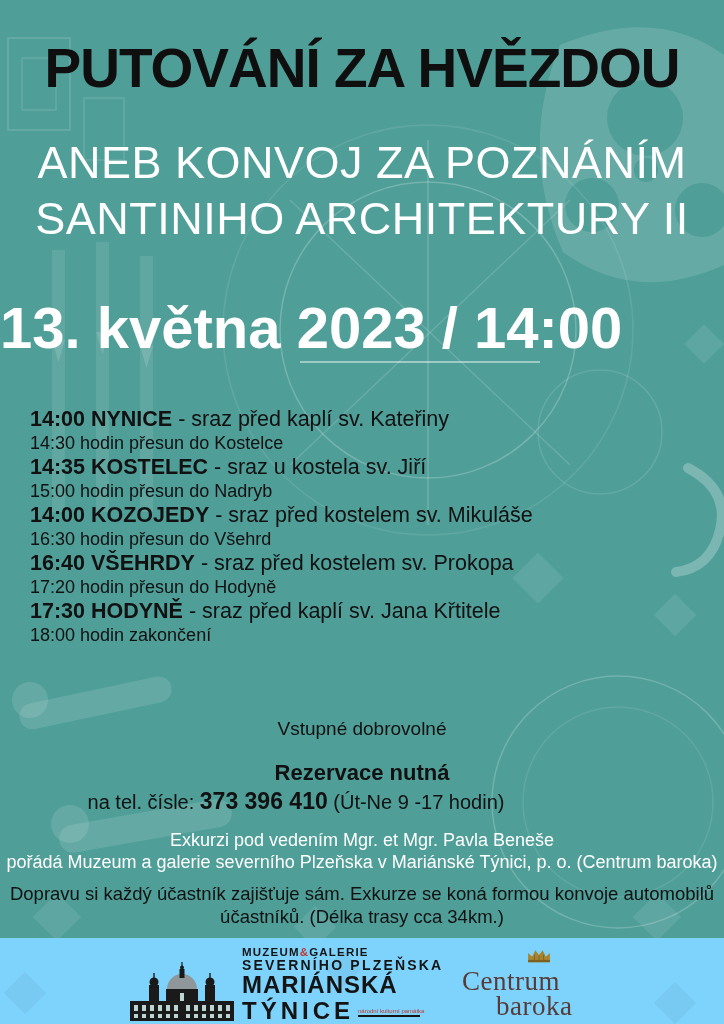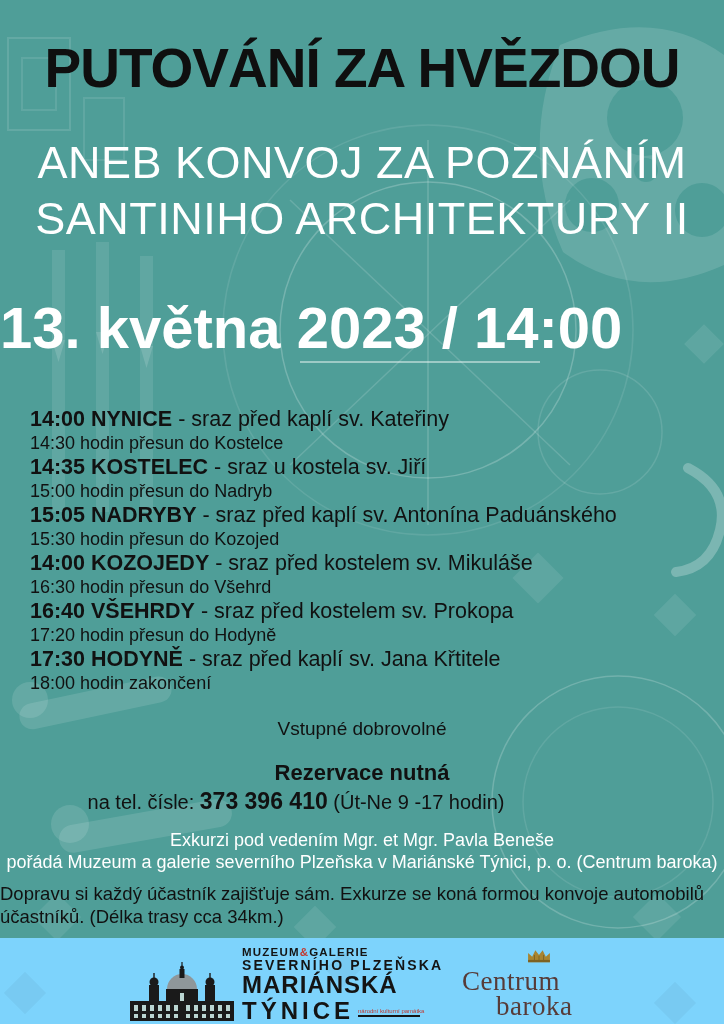--- a/index.html
+++ b/index.html
@@ -42,21 +42,21 @@
   .res-phone-line{
     position:absolute;top:788px;left:0;width:592px;text-align:center;
     font-size:20px;color:#111111;
   }
   .res-phone-line .phone{font-size:23px;font-weight:bold;}
   .organizer{
     position:absolute;top:829px;left:0;width:724px;text-align:center;
     font-size:18px;line-height:22px;color:#ffffff;
   }
   .transport{
-    position:absolute;top:882px;left:0;width:724px;text-align:left;
+    position:absolute;top:882px;left:0;width:724px;text-align:center;
     font-size:18.5px;line-height:23px;color:#111111;
   }
 
   .footer-band{
     position:absolute;left:0;top:938px;width:724px;height:86px;
     background:#7dd3fc;z-index:2;
   }
   .band-deco{position:absolute;top:0;left:0;}
   .museum-logo{position:absolute;left:130px;top:8px;display:flex;align-items:flex-end;}
   .museum-text{margin-left:8px;color:#141414;}
@@ -142,24 +142,20 @@
     <div class="datetime">13. května 2023 / 14:00</div>
 
     <div class="schedule">
       <div class="sched-item">
         <div class="sched-main"><b>14:00 NYNICE</b> <span>- sraz před kaplí sv. Kateřiny</span></div>
         <div class="sched-sub">14:30 hodin přesun do Kostelce</div>
       </div>
       <div class="sched-item">
         <div class="sched-main"><b>14:35 KOSTELEC</b> <span>- sraz u kostela sv. Jiří</span></div>
         <div class="sched-sub">15:00 hodin přesun do Nadryb</div>
-      </div>
-      <div class="sched-item">
-        <div class="sched-main"><b>15:05 NADRYBY</b> <span>- sraz před kaplí sv. Antonína Paduánského</span></div>
-        <div class="sched-sub">15:30 hodin přesun do Kozojed</div>
       </div>
       <div class="sched-item">
         <div class="sched-main"><b>14:00 KOZOJEDY</b> <span>- sraz před kostelem sv. Mikuláše</span></div>
         <div class="sched-sub">16:30 hodin přesun do Všehrd</div>
       </div>
       <div class="sched-item">
         <div class="sched-main"><b>16:40 VŠEHRDY</b> <span>- sraz před kostelem sv. Prokopa</span></div>
         <div class="sched-sub">17:20 hodin přesun do Hodyně</div>
       </div>
       <div class="sched-item">

